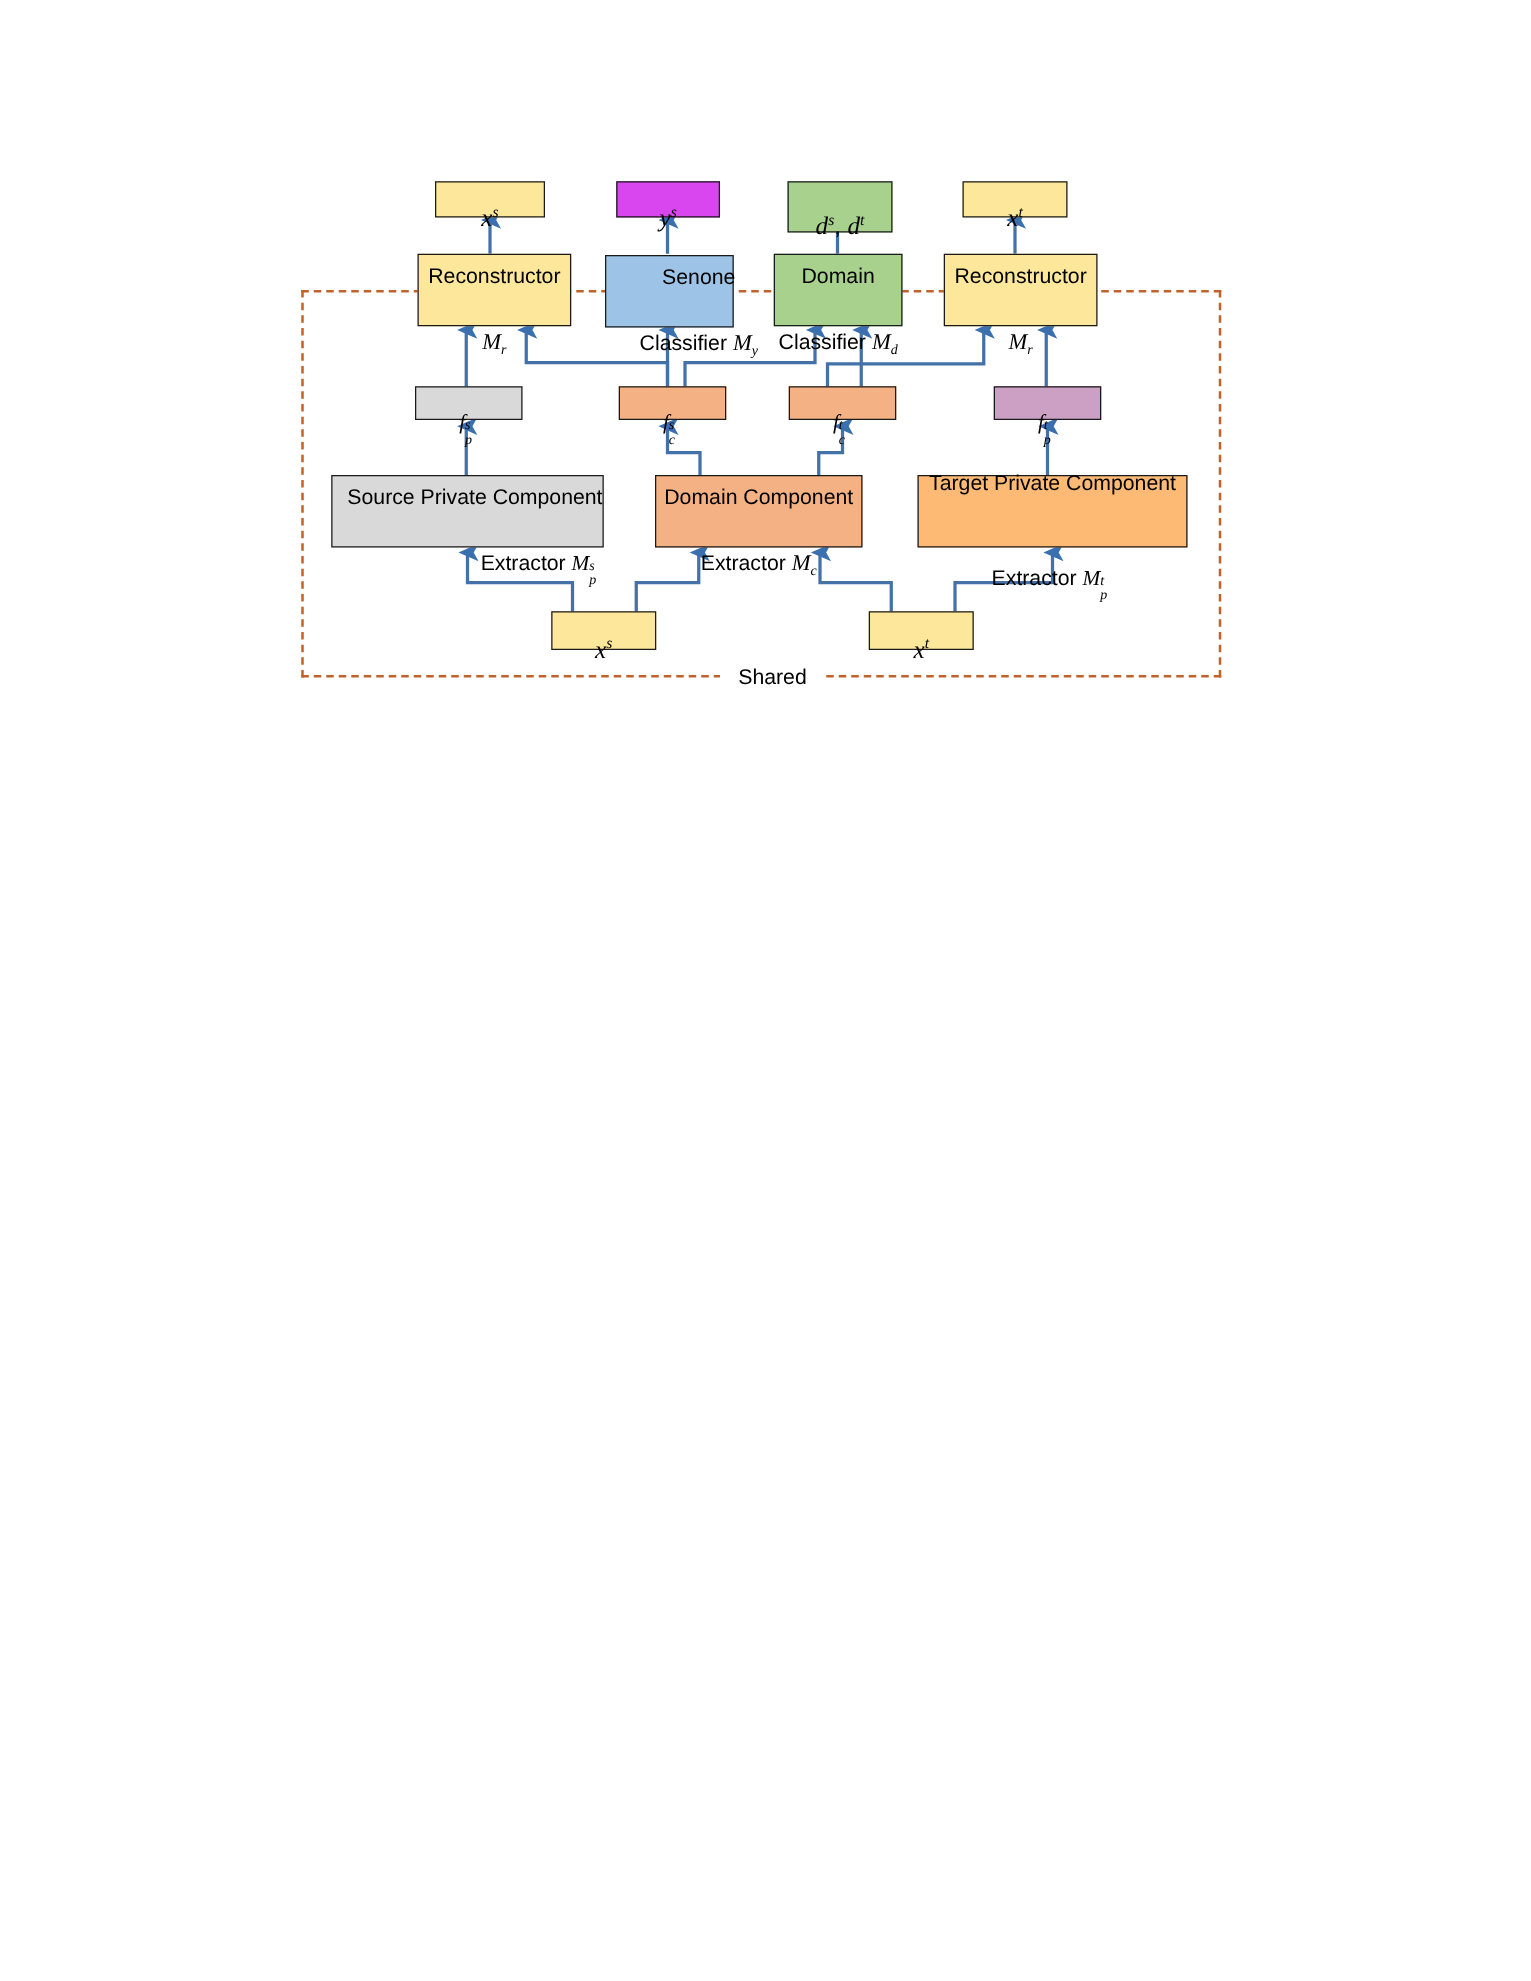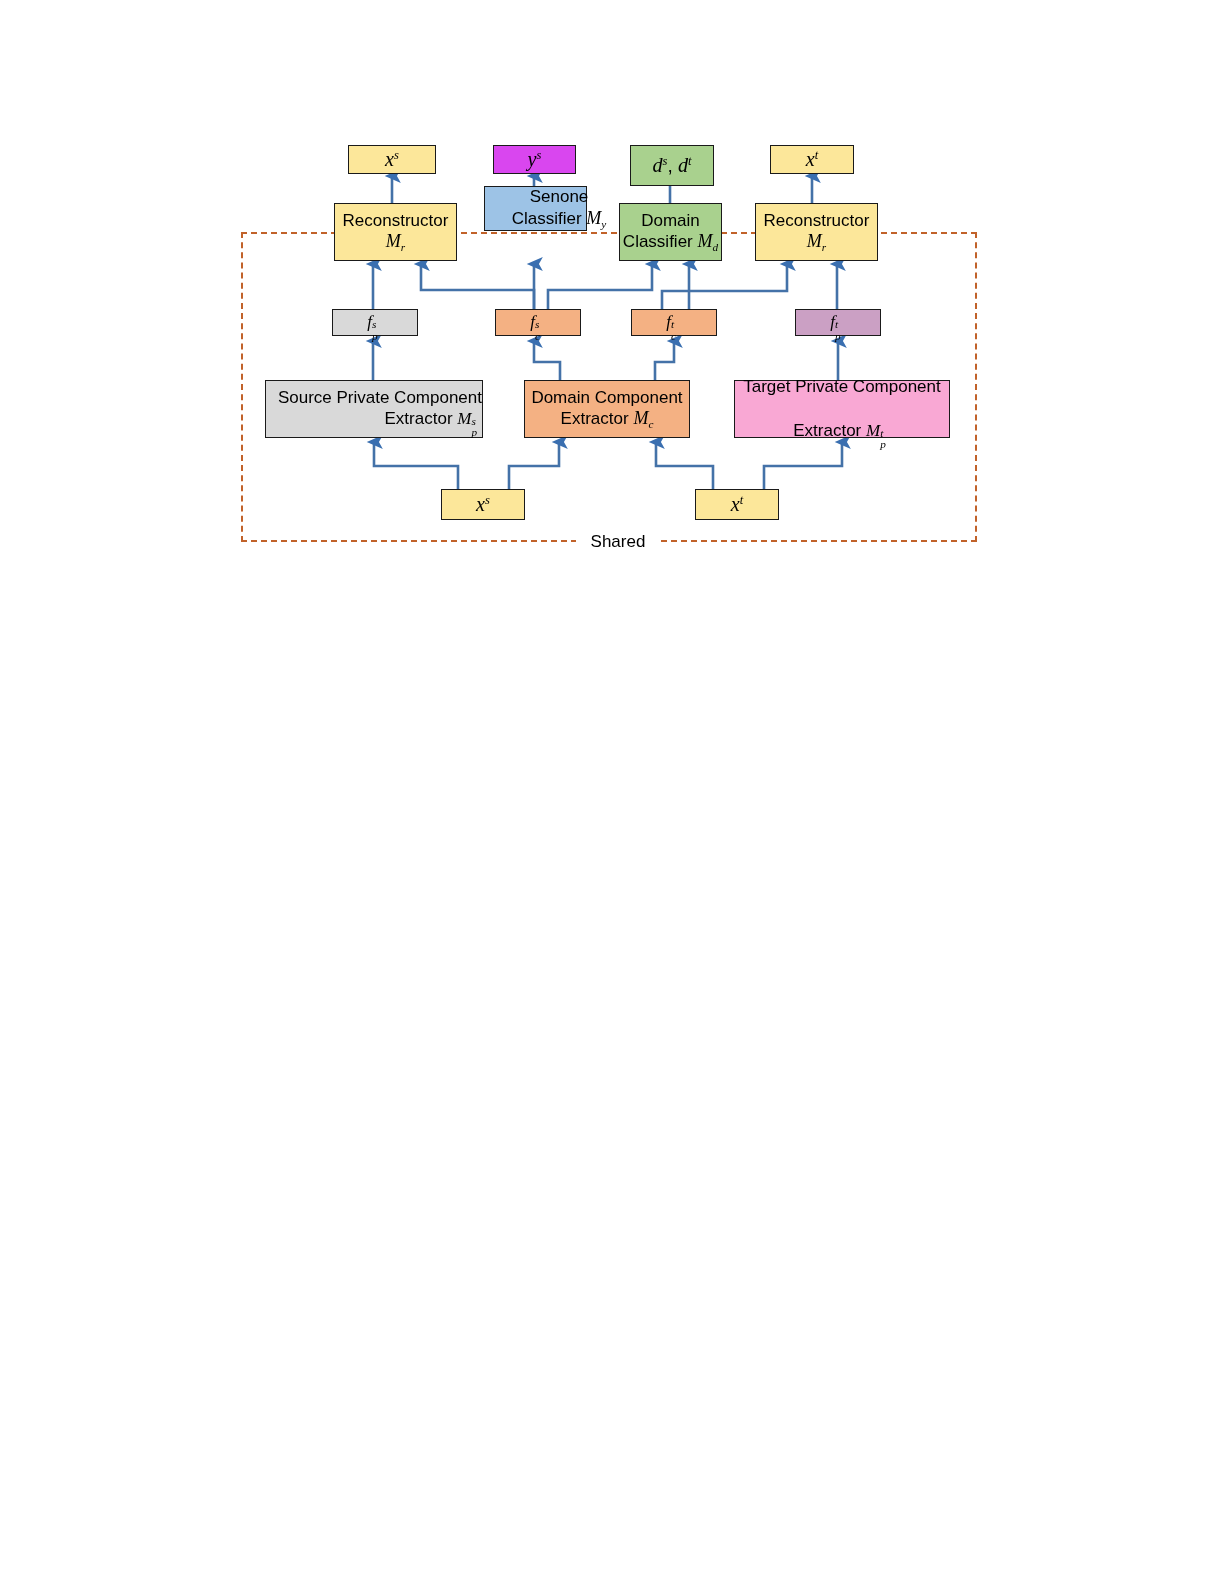--- a/index.html
+++ b/index.html
@@ -29,20 +29,21 @@
     align-items: center;
     justify-content: center;
     text-align: center;
     color: #000000;
     line-height: 1.22;
     z-index: 3;
   }
   .node .line {
     display: block;
     white-space: nowrap;
+    margin-top: 32px;
   }
   .var-box {
     font-size: 19px;
   }
   .module-box {
     font-size: 17px;
   }
   .feat-box {
     font-size: 17px;
   }
@@ -165,21 +166,21 @@
 
   <div class="node var-box" style="left:770px; top:145px; width:84px; height:29px; background:#fce79a;">
     <span class="line"><span class="mvar">x</span><sup class="sp">t</sup></span>
   </div>
 
   <div class="node module-box" style="left:334px; top:203px; width:123px; height:58px; background:#fce79a;">
     <span class="line">Reconstructor</span>
     <span class="line"><span class="mvar">M</span><sub class="sb">r</sub></span>
   </div>
 
-  <div class="node module-box" style="left:484px; top:186px; width:103px; height:45px; background:#9dc3e6;padding-left:47px;">
+  <div class="node module-box" style="left:484px; top:204px; width:103px; height:58px; background:#9dc3e6;padding-left:47px;">
     <span class="line">Senone</span>
     <span class="line"><span>Classifier</span>&nbsp;<span class="mvar">M</span><sub class="sb">y</sub></span>
   </div>
 
   <div class="node module-box" style="left:619px; top:203px; width:103px; height:58px; background:#a9d18e;">
     <span class="line">Domain</span>
     <span class="line"><span>Classifier</span>&nbsp;<span class="mvar">M</span><sub class="sb">d</sub></span>
   </div>
 
   <div class="node module-box" style="left:755px; top:203px; width:123px; height:58px; background:#fce79a;">
@@ -206,21 +207,21 @@
   <div class="node module-box" style="left:265px; top:380px; width:218px; height:58px; background:#d9d9d9;align-items:flex-end;">
     <span class="line">Source Private Component</span>
     <span class="line"><span>Extractor</span>&nbsp;<span class="stack"><span class="base">M</span><span class="scripts"><span class="up">s</span><span class="dn">p</span></span></span></span>
   </div>
 
   <div class="node module-box" style="left:524px; top:380px; width:166px; height:58px; background:#f4b183;">
     <span class="line">Domain Component</span>
     <span class="line"><span>Extractor</span>&nbsp;<span class="mvar">M</span><sub class="sb">c</sub></span>
   </div>
 
-  <div class="node module-box" style="left:734px; top:380px; width:216px; height:58px; background:#f9a8d4;gap:23px;">
+  <div class="node module-box" style="left:734px; top:380px; width:216px; height:58px; background:#fdba74;gap:23px;">
     <span class="line">Target Private Component</span>
     <span class="line"><span>Extractor</span>&nbsp;<span class="stack"><span class="base">M</span><span class="scripts"><span class="up">t</span><span class="dn">p</span></span></span></span>
   </div>
 
   <div class="node var-box" style="left:441px; top:489px; width:84px; height:31px; background:#fce79a;">
     <span class="line"><span class="mvar">x</span><sup class="sp">s</sup></span>
   </div>
 
   <div class="node var-box" style="left:695px; top:489px; width:84px; height:31px; background:#fce79a;">
     <span class="line"><span class="mvar">x</span><sup class="sp">t</sup></span>

